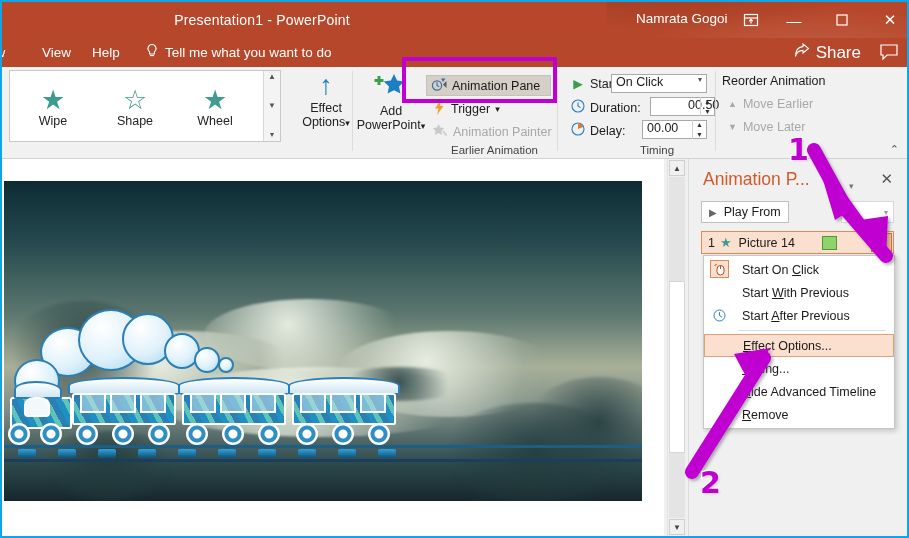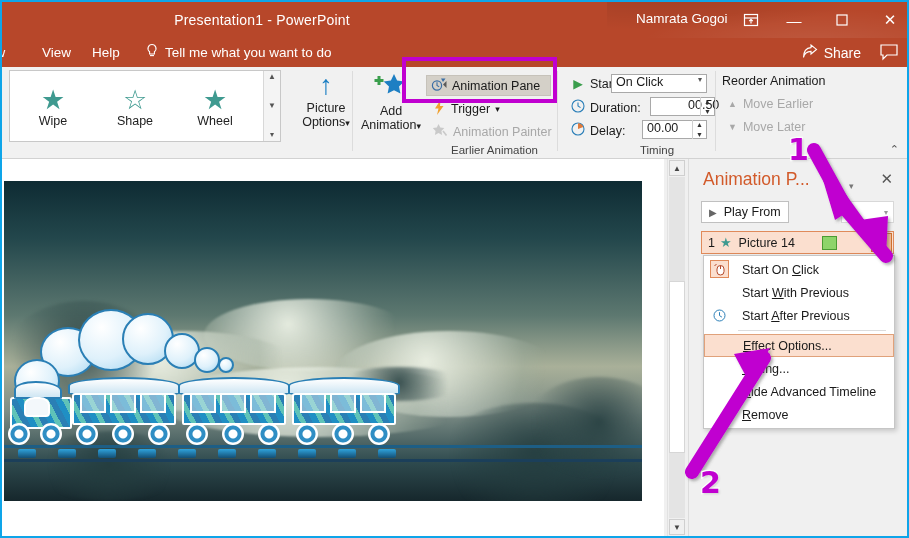--- a/index.html
+++ b/index.html
@@ -59,21 +59,21 @@
   }
   #tab-review { left: -14px; }
   #tab-view   { left: 40px; }
   #tab-help   { left: 90px; }
   .tellme {
     position: absolute; left: 143px; top: 0; height: 29px;
     display: flex; align-items: center; gap: 6px; white-space: nowrap;
   }
   .share-grp {
     position: absolute; right: 46px; top: 0; height: 29px;
-    display: flex; align-items: center; gap: 5px; font-size: 14px;
+    display: flex; align-items: center; gap: 5px; font-size: 17px;
   }
   #comment-icon { position: absolute; right: 8px; top: 5px; }
 
   
   .ribbon {
     position: absolute; left: 0; top: 65px; width: 905px; height: 92px;
     background: #f1f1f1; border-bottom: 1px solid #d2d2d2;
   }
   .grp-label {
     position: absolute; bottom: 2px; font-size: 11.5px; color: #444;
@@ -375,39 +375,39 @@
       </div>
       <div class="gal-scroll">
         <div>▲</div>
         <div>▼</div>
         <div>▾</div>
       </div>
     </div>
 
     <div class="effect-opts">
       <span class="up-arrow">↑</span>
-      <span>Picture</span>
+      <span>Effect</span>
       <span>
         <span>Options</span><span style="font-size:9px">▾</span>
       </span>
     </div>
     <div class="dlg-launcher">⤷</div>
 
     <div class="grp-sep" style="left:350px"></div>
 
     <div class="add-anim">
       <span class="gi">
         <svg width="34" height="26" viewBox="0 0 34 26">
             <path d="M20 2 l3.1 6.5 7.2.9-5.3 5 1.4 7.1L20 18.2 13.6 21.5 15 14.4 9.7 9.4l7.2-.9z" fill="#1d7fc3"></path>
             <path d="M5 4v9M.5 8.5h9" stroke="#3a9e4c" stroke-width="3"></path>
           </svg>
       </span>
       <span>Add</span>
       <span>
-        <span>Animation</span><span style="font-size:9px">▾</span>
+        <span>PowerPoint</span><span style="font-size:9px">▾</span>
       </span>
     </div>
 
     <div class="adv-btn" id="btn-animation-pane">
       <span>
         <svg width="16" height="15" viewBox="0 0 16 15">
             <circle cx="6" cy="8.5" r="4.6" fill="none" stroke="#3a6ea5" stroke-width="1.2"></circle>
             <path d="M6 5.3v3.2l2.2 1.4" stroke="#3a6ea5" stroke-width="1.1" fill="none"></path>
             <path d="M10 1.5 L14.5 1.5 L12 5 z" fill="#3a6ea5"></path>
             <path d="M15.5 4 L15.5 11 L12 7.5 z" fill="#5a5a5a"></path>

